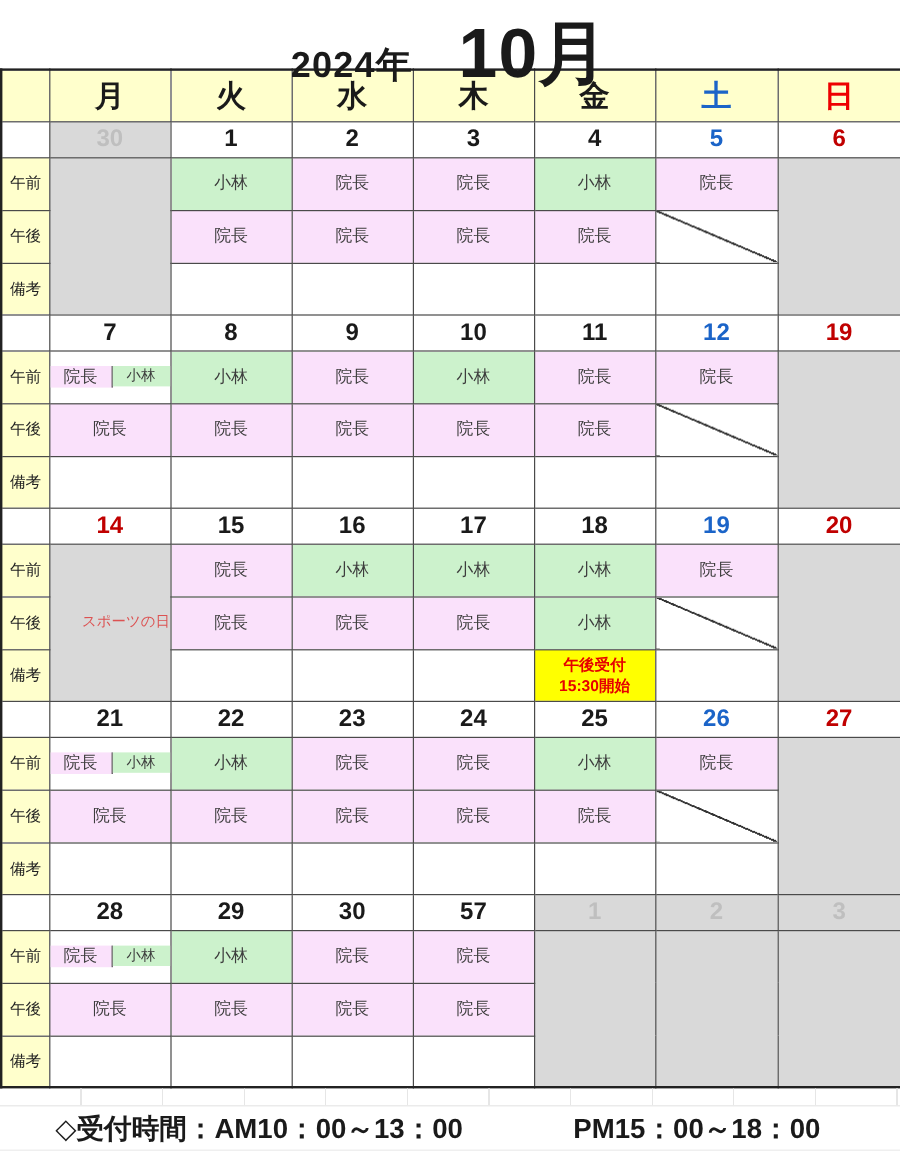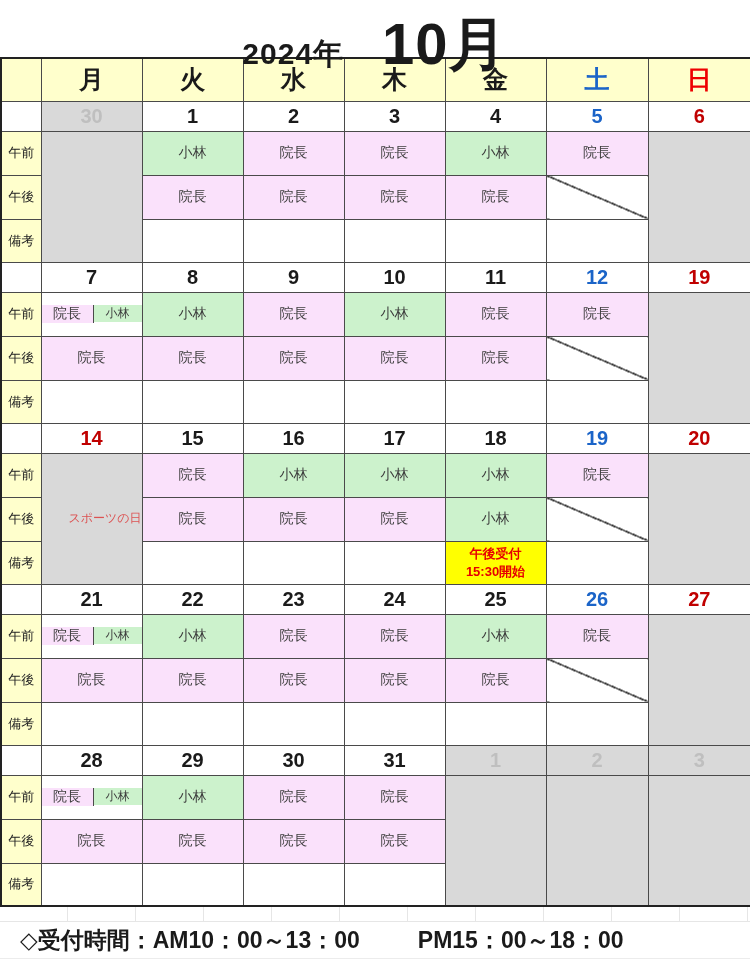--- a/index.html
+++ b/index.html
@@ -84,22 +84,22 @@
   td.note-hl{
     background:var(--bg-yellow);color:var(--c-note-red);
     font-size:13px;font-weight:bold;line-height:1.35;
   }
   .gridstrip{
     height:15px;width:750px;
     background:repeating-linear-gradient(to right,transparent 0 67px,#e6e6e6 67px 68px);
     border-bottom:1px solid #e6e6e6;
   }
   .footer{
-    height:37px;display:flex;align-items:center;gap:58px;
-    padding-left:20px;font-size:23px;font-weight:bold;
+    height:37px;display:flex;align-items:center;gap:92px;
+    padding-left:46px;font-size:23px;font-weight:bold;
     border-bottom:1px solid #ececec;
   }
 </style>
 </head>
 <body>
 
 <div class="title">
   <span class="year">2024年</span>
   <span class="month">10月</span>
 </div>
@@ -291,21 +291,21 @@
   <td></td>
   <td></td>
   <td></td>
 </tr>
 
 <tr class="date">
   <td></td>
   <td>28</td>
   <td>29</td>
   <td>30</td>
-  <td>31</td>
+  <td>57</td>
   <td class="out">1</td>
   <td class="out">2</td>
   <td class="out">3</td>
 </tr>
 <tr class="am">
   <td class="lbl">午前</td>
   <td class="split">
     <div class="split-wrap">
       <div class="half pinkh">院長</div>
       <div class="half greenh">小林</div>

